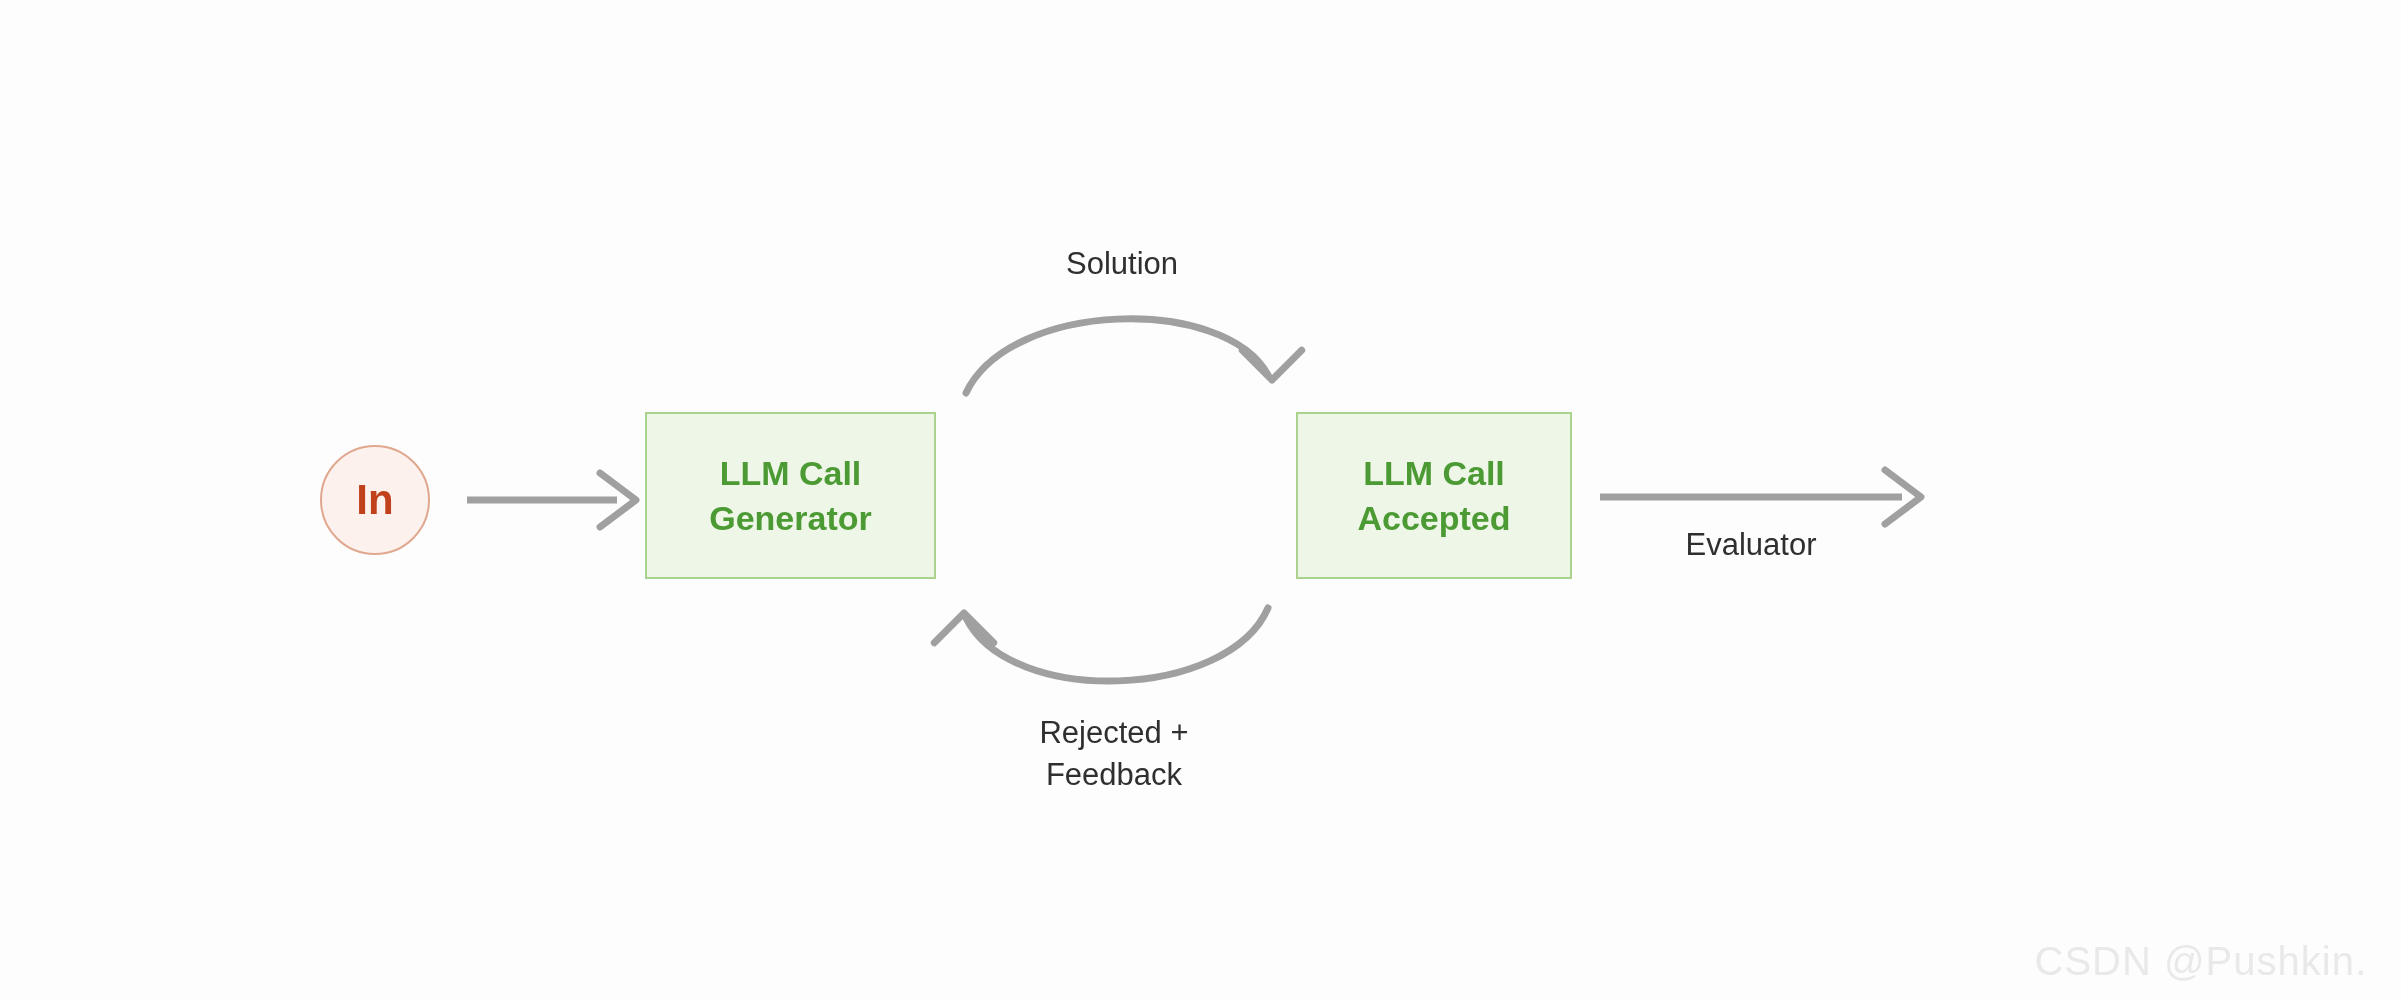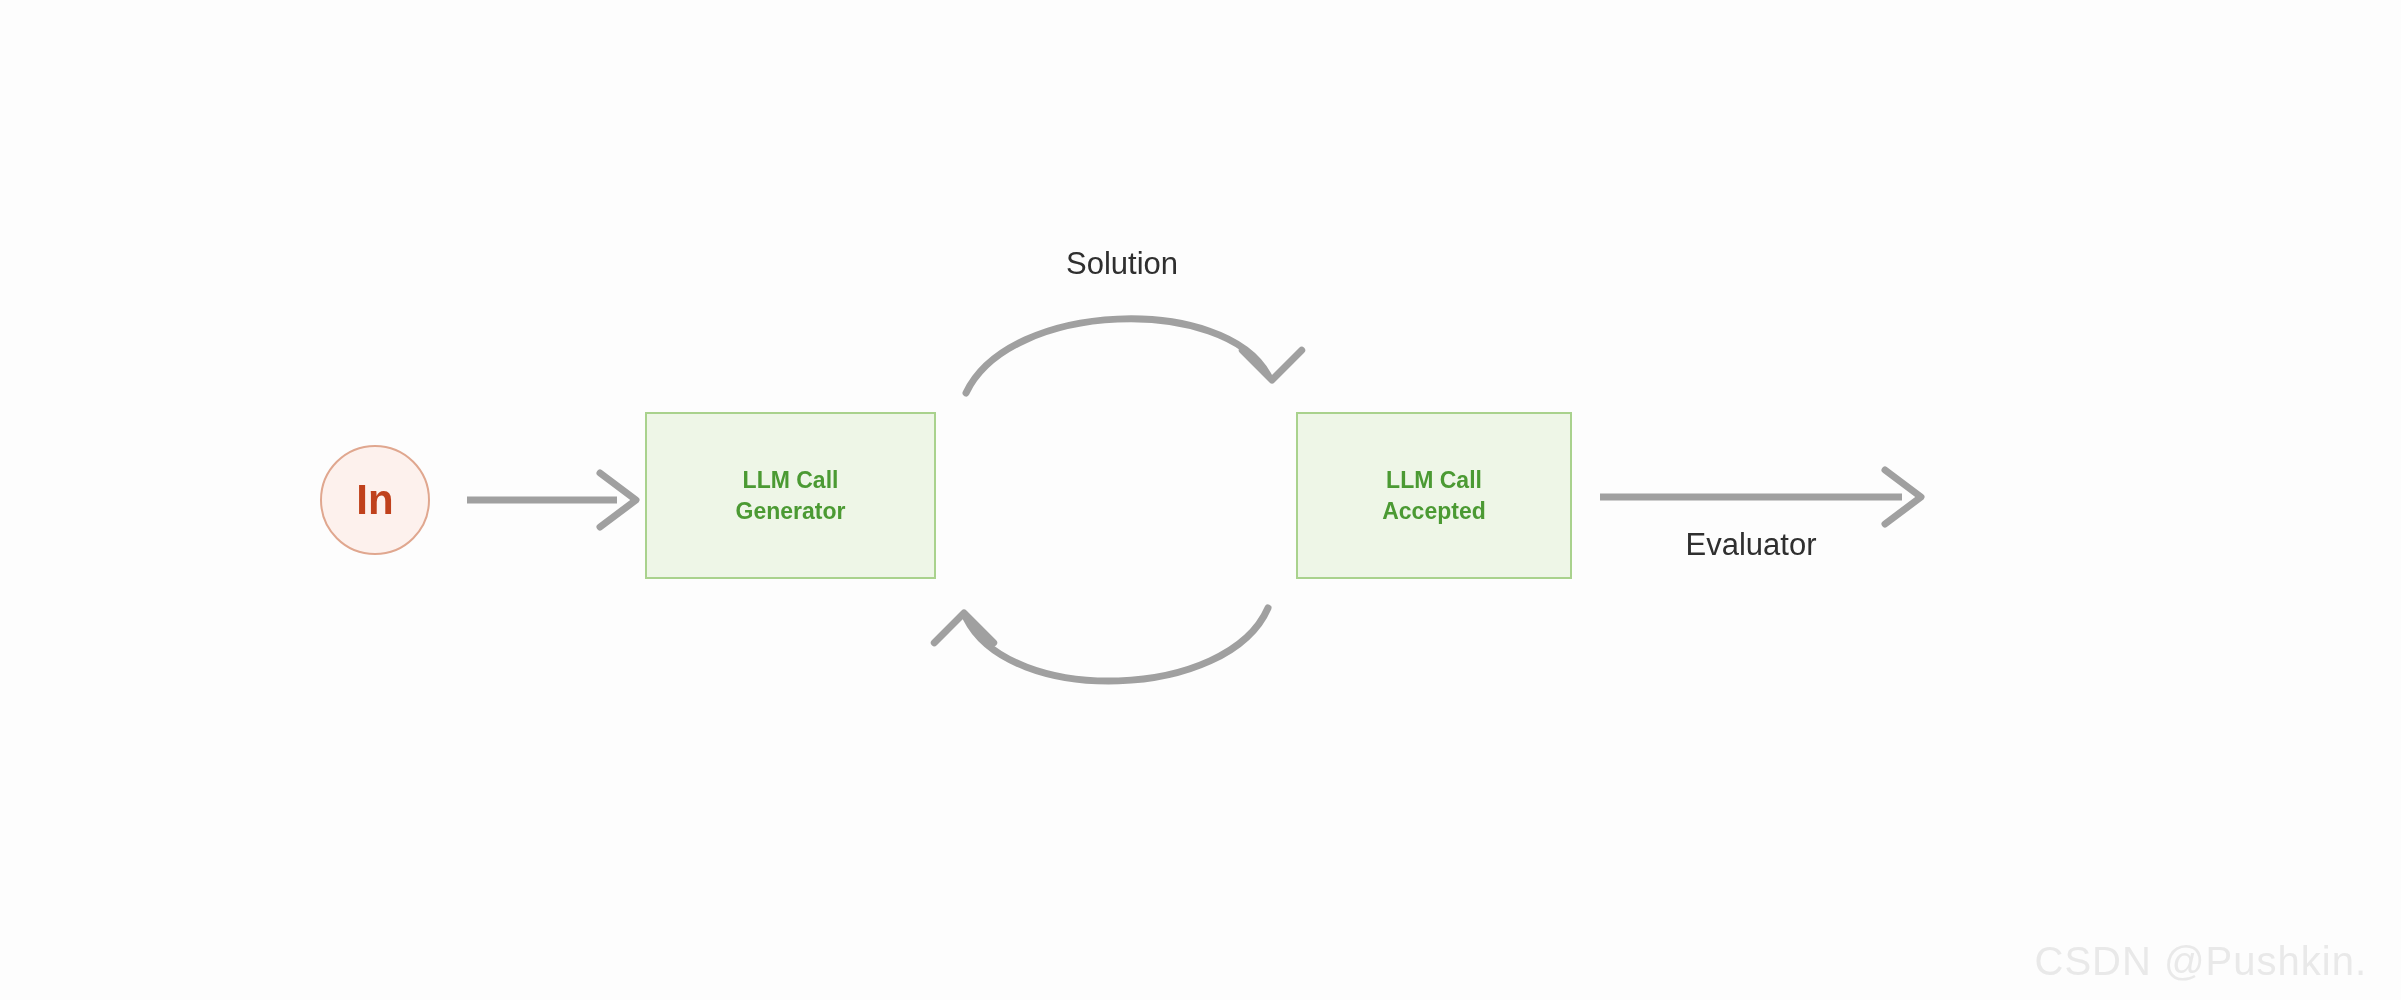--- a/index.html
+++ b/index.html
@@ -69,21 +69,21 @@
     flex-direction: column;
     align-items: center;
     justify-content: center;
     background: #eef6e7;
     border: 2px solid #a9d28d;
     box-sizing: border-box;
   }
   .process-line {
     color: #4b9a33;
     font-weight: bold;
-    font-size: 23px;
+    font-size: 34px;
     line-height: 1.32;
     white-space: nowrap;
     text-align: center;
   }
   #node-generator {
     left: 645px;
     top: 412px;
     width: 291px;
     height: 167px;
   }
@@ -160,20 +160,24 @@
   <div class="process-box" id="node-evaluator">
     <span class="process-line">LLM Call</span>
     <span class="process-line">Accepted</span>
   </div>
 
 
   <div class="edge-label" id="label-solution">
     <span>Solution</span>
   </div>
 
+  <div class="edge-label" id="label-feedback">
+    <div>Rejected +</div>
+    <div>Feedback</div>
+  </div>
 
   <div class="edge-label" id="label-accepted">
     <span>Evaluator</span>
   </div>
 
   <div id="watermark">CSDN @Pushkin.</div>
 
 </div>
 
 </body></html>

